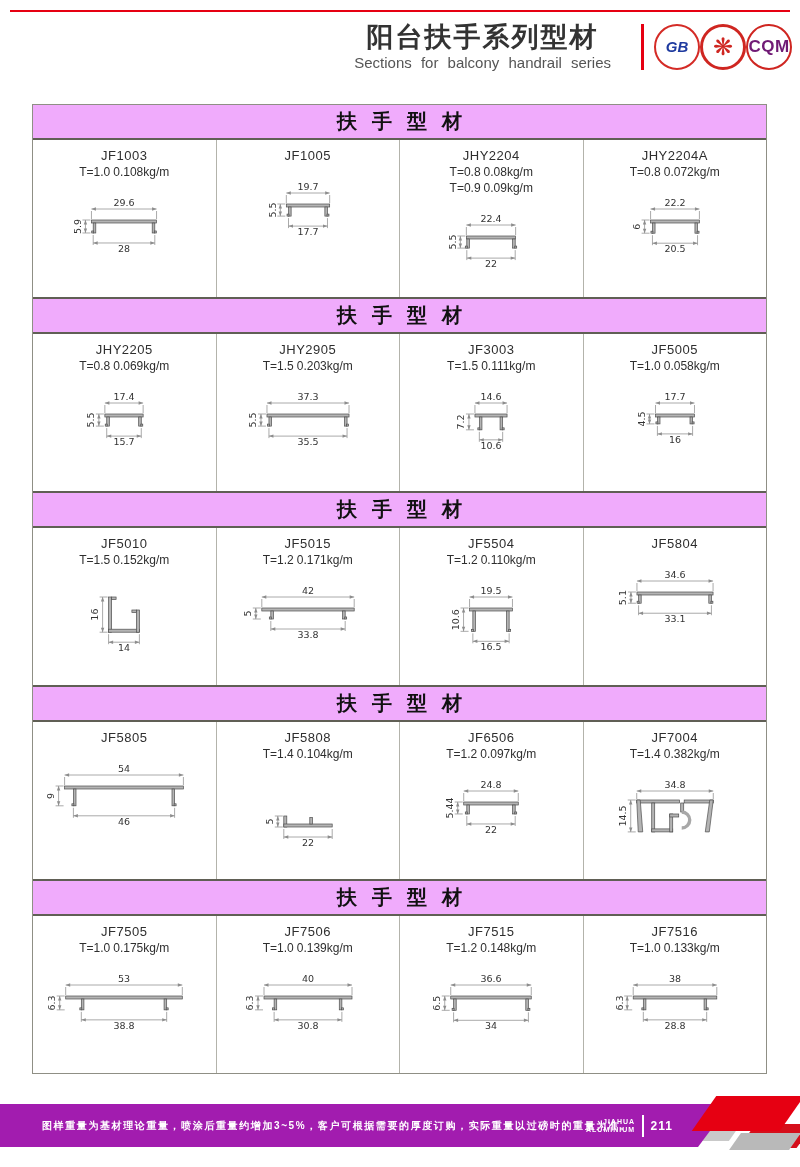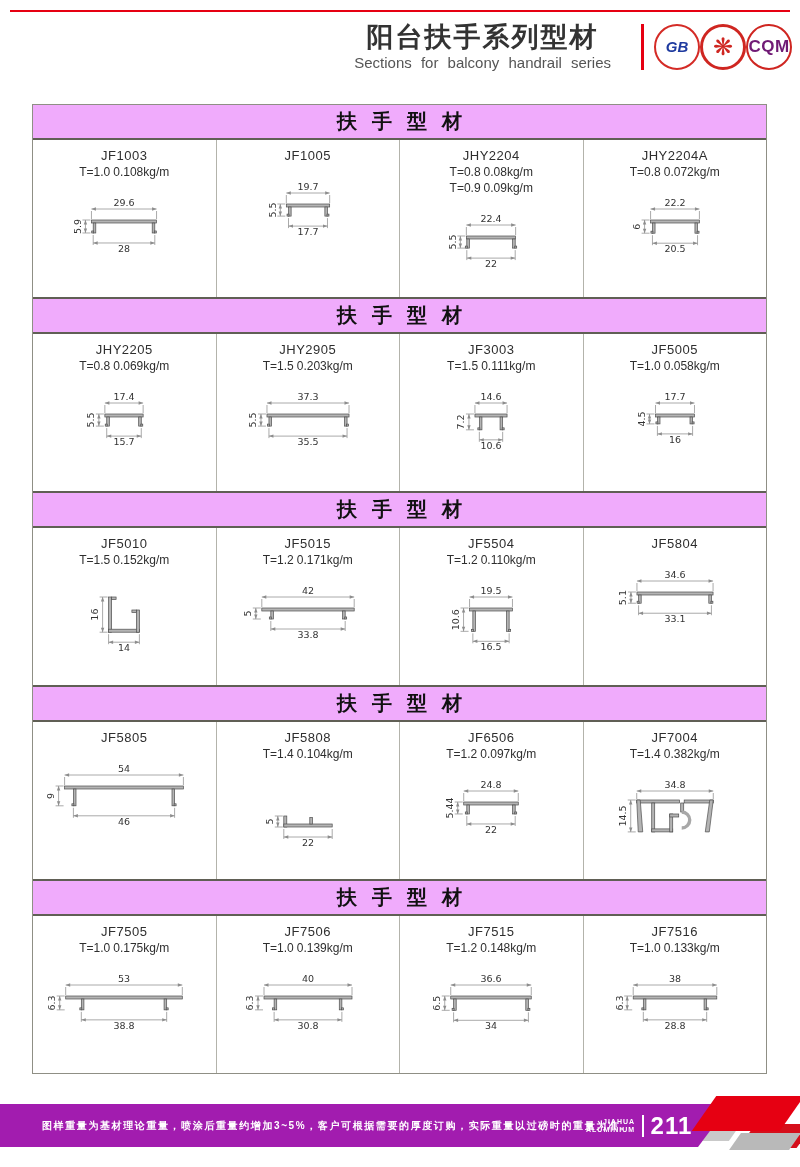--- a/index.html
+++ b/index.html
@@ -43,21 +43,21 @@
   svg .dt{font-size:9.5px;fill:#333;font-family:"DejaVu Sans",sans-serif}
 
   
   .ftr-band{position:absolute;left:0;top:1104px;width:742px;height:43px;background:#a21caf;
             clip-path:polygon(0 0,730px 0,698px 100%,0 100%);z-index:2}
   .ftr-note{position:absolute;left:42px;top:0;height:100%;display:flex;align-items:center;
             font-size:10px;color:#fff;font-weight:bold;letter-spacing:1.6px;white-space:nowrap}
   .ftr-brand{position:absolute;left:586px;top:0;height:100%;display:flex;align-items:center;gap:7px;color:#fff}
   .brand-lines{text-align:right;font-size:7px;font-weight:bold;letter-spacing:1px;line-height:8px}
   .brand-sep{width:1.5px;height:22px;background:#fff}
-  .page-num{font-size:24px;font-weight:bold;letter-spacing:1px}
+  .page-num{font-size:12px;font-weight:bold;letter-spacing:1px}
   .deco{position:absolute;transform:skewX(-35deg)}
   .deco.g1{left:656px;top:1115px;width:82px;height:26px;background:#c9c9c9;z-index:1}
   .deco.r2{left:747px;top:1124px;width:58px;height:24px;background:#d50f1b;z-index:3}
   .deco.g2{left:735px;top:1133px;width:60px;height:17px;background:#b9b9b9;z-index:4}
   .deco.r1{left:704px;top:1096px;width:88px;height:35px;background:#e60012;z-index:5}
 </style>
 </head>
 <body>
 
 <div class="top-rule"></div>

